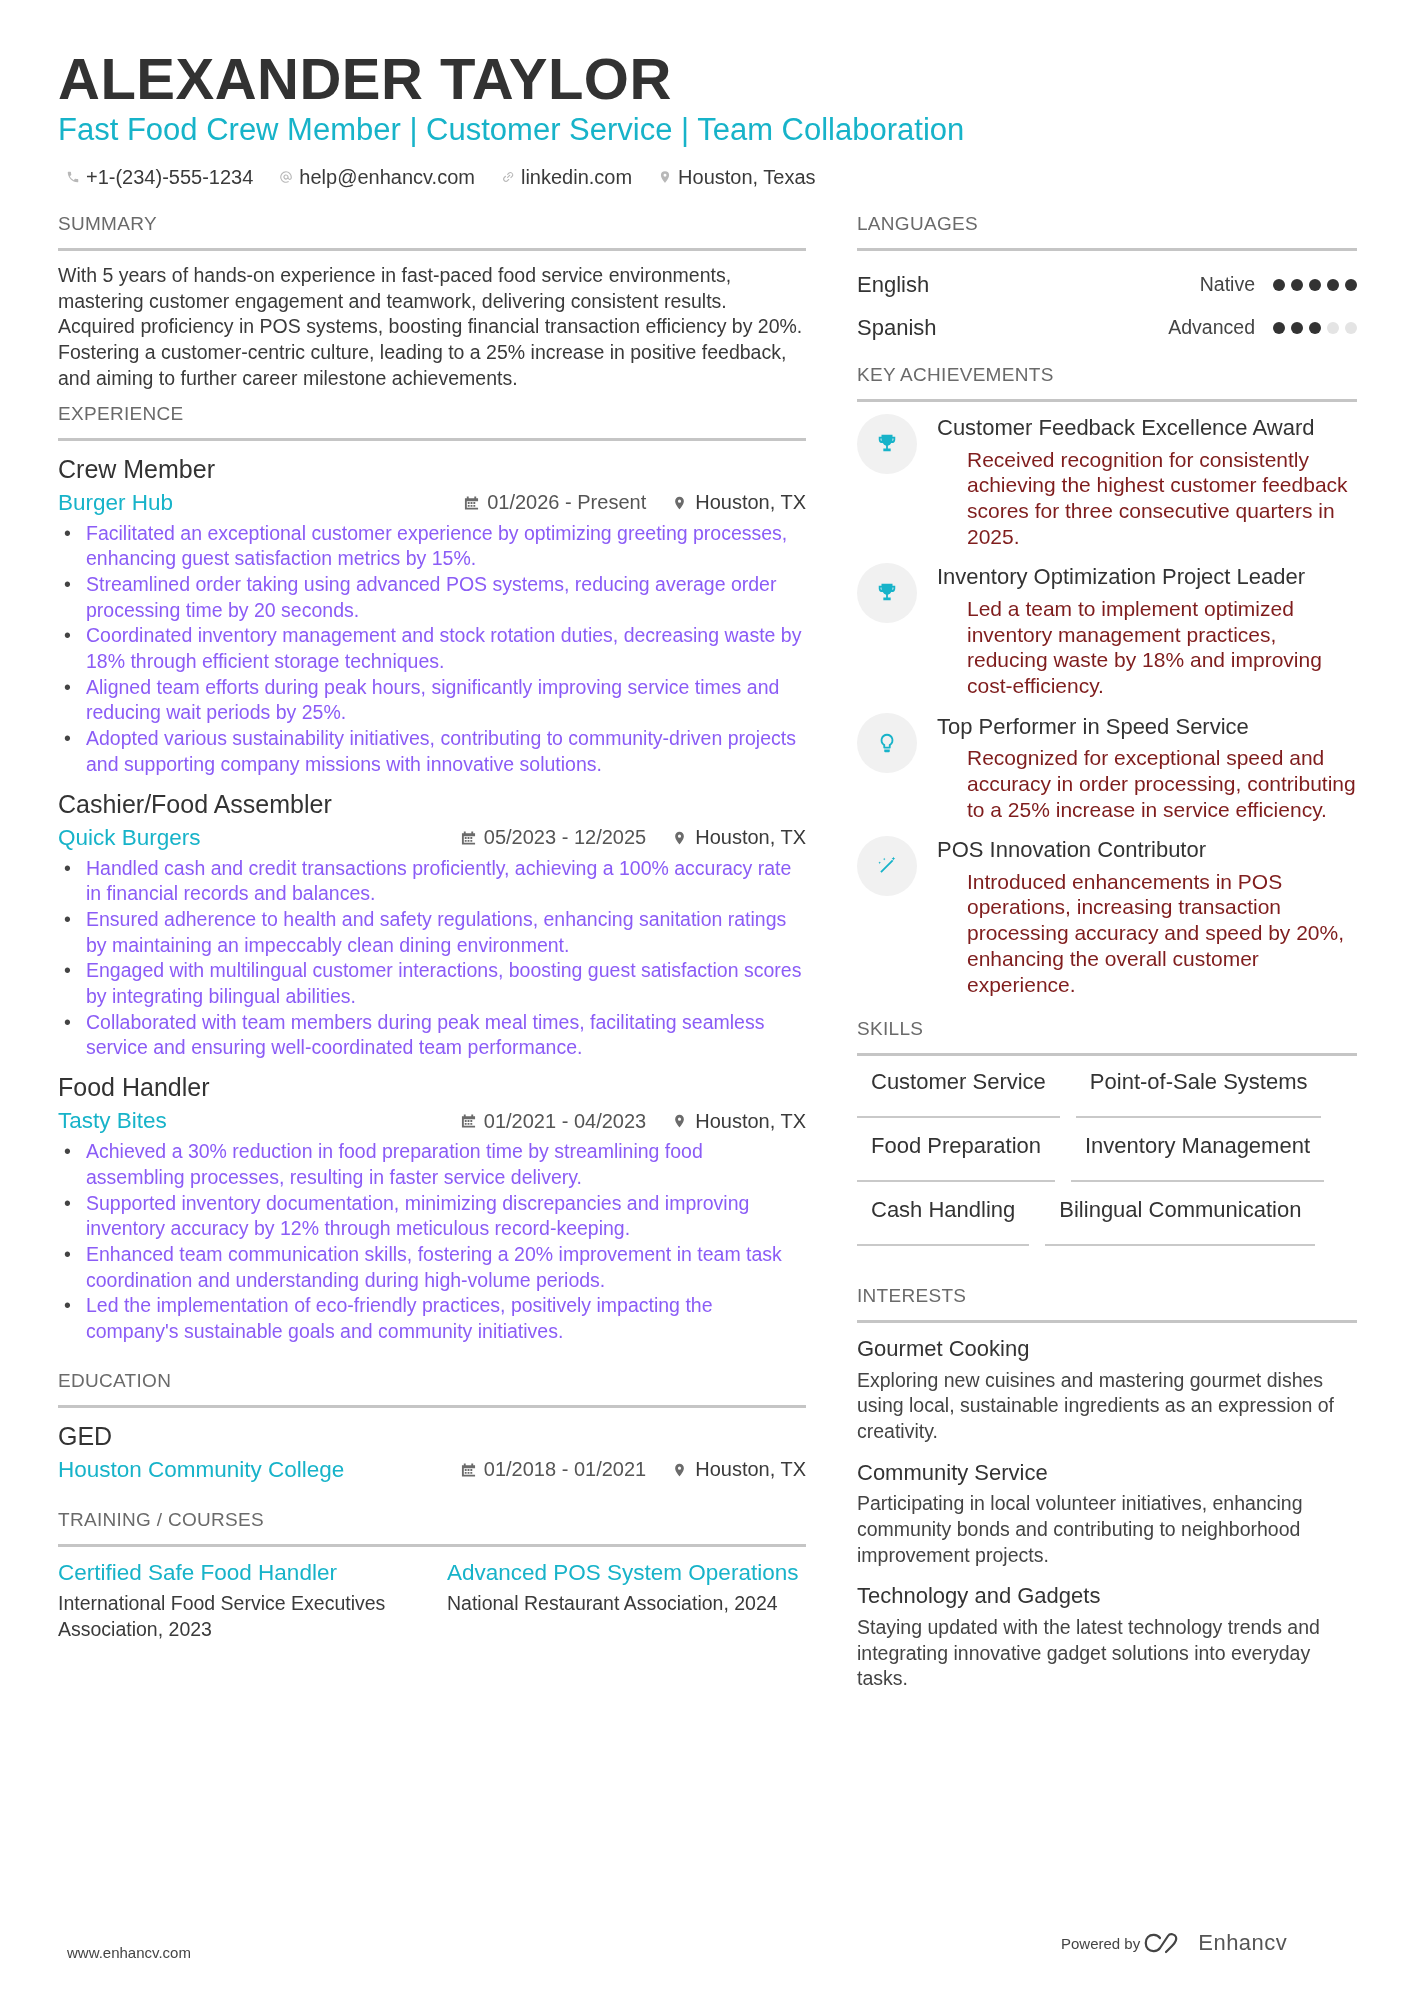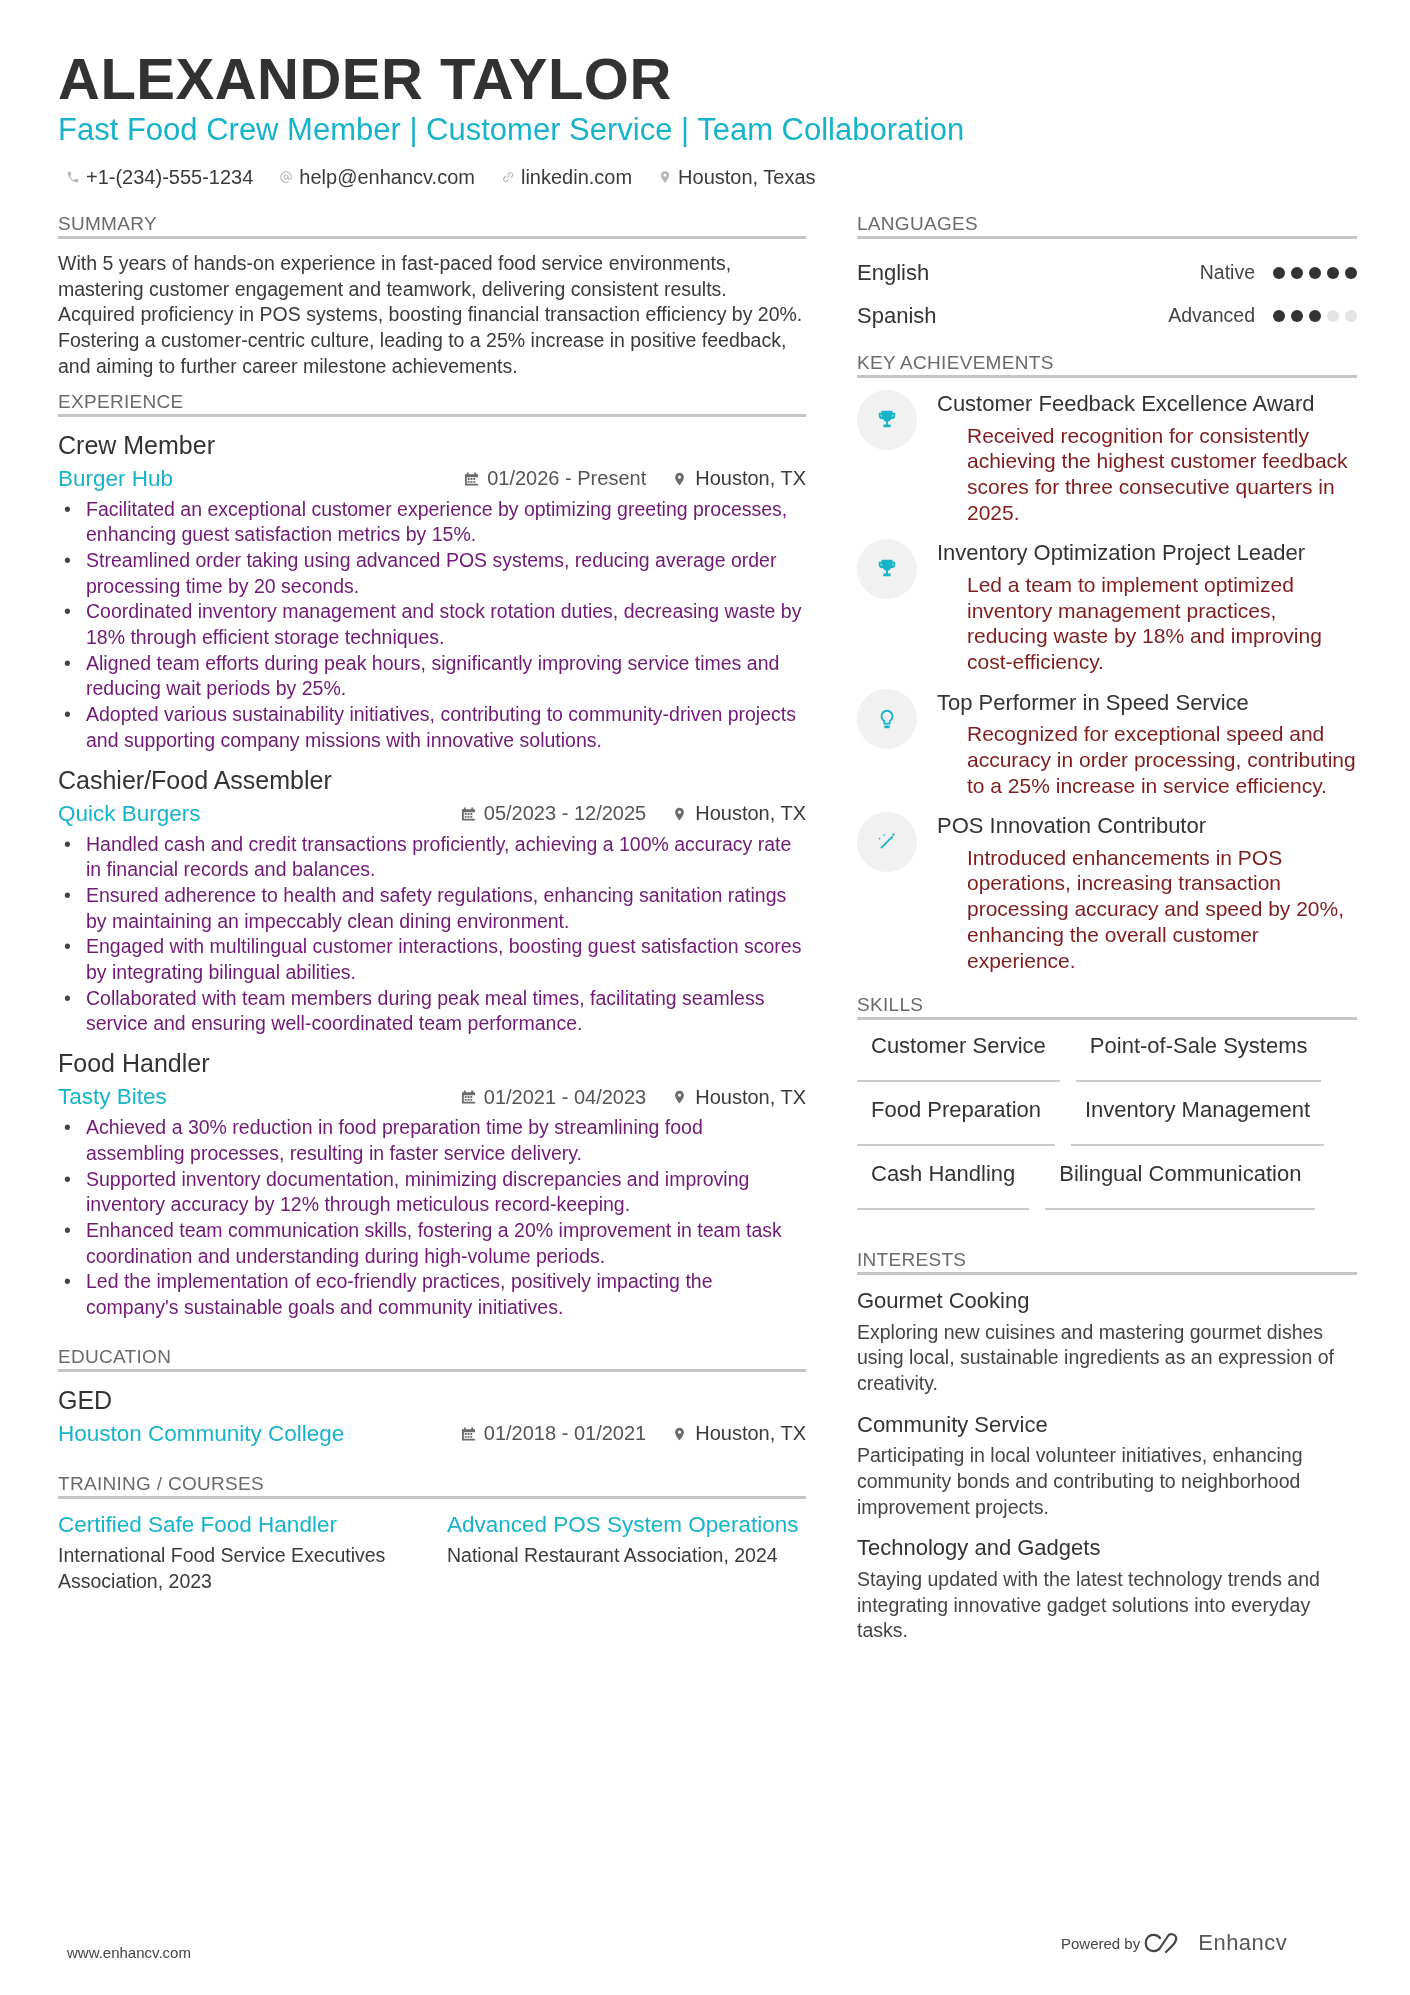--- a/index.html
+++ b/index.html
@@ -8,34 +8,34 @@
 
   .name { position: absolute; left: 58px; top: 46px; font-size: 58px; font-weight: bold; color: #323232; letter-spacing: 0.5px; line-height: 66px; }
   .headline { position: absolute; left: 58px; top: 110px; font-size: 31px; color: #17b3c9; line-height: 40px; white-space: nowrap; }
   .contacts { position: absolute; left: 66px; top: 163px; display: flex; gap: 26px; font-size: 20px; color: #3a3a3a; line-height: 28px; }
   .contact { display: flex; align-items: center; gap: 6px; }
   .contact svg { width: 14px; height: 14px; fill: #b8b8b8; }
 
   .col-left { position: absolute; left: 58px; top: 212px; width: 748px; }
   .col-right { position: absolute; left: 857px; top: 212px; width: 500px; }
 
-  .section-title { font-size: 19px; color: #6a6a6a; letter-spacing: 0.3px; line-height: 24px; padding-bottom: 0; border-bottom: 3px solid #c5c5c5; margin-bottom: 12px; text-transform: uppercase; }
+  .section-title { font-size: 19px; color: #6a6a6a; letter-spacing: 0.3px; line-height: 24px; padding-bottom: 12px; border-bottom: 3px solid #c5c5c5; margin-bottom: 12px; text-transform: uppercase; }
 
   .summary { font-size: 19.5px; line-height: 25.7px; color: #3a3a3a; margin-bottom: 10px; }
 
   .job { margin-bottom: 10px; }
   .job-title { font-size: 25px; color: #333; line-height: 32px; margin-top: 2px; }
   .job-row { display: flex; justify-content: space-between; align-items: center; height: 36px; }
   .company { font-size: 22.5px; color: #17b3c9; }
   .meta { display: flex; gap: 26px; font-size: 20px; color: #555; }
   .meta .m { display: flex; align-items: center; gap: 8px; }
   .meta .m.loc { color: #3a3a3a; }
   .meta svg { width: 15px; height: 16px; fill: #6b6b6b; }
   ul.bullets { list-style: none; }
-  ul.bullets li { position: relative; padding-left: 28px; font-size: 19.5px; line-height: 25.7px; color: #701a75; }
+  ul.bullets li { position: relative; padding-left: 28px; font-size: 19.5px; line-height: 25.7px; color: #8b5cf6; }
   ul.bullets li::before { content: "•"; position: absolute; left: 6px; top: 0; color: #444; }
 
   .edu-title { font-size: 25px; color: #333; line-height: 32px; margin-top: 2px; }
 
   .courses { display: grid; grid-template-columns: 1fr 1fr; column-gap: 30px; }
   .course-title { font-size: 22.5px; color: #17b3c9; line-height: 28.5px; margin-bottom: 4px; }
   .course-org { font-size: 19.5px; line-height: 25.7px; color: #3a3a3a; }
 
   .lang-row { display: flex; align-items: center; height: 43px; }
   .lang-name { font-size: 22px; color: #333; flex: 1; }

